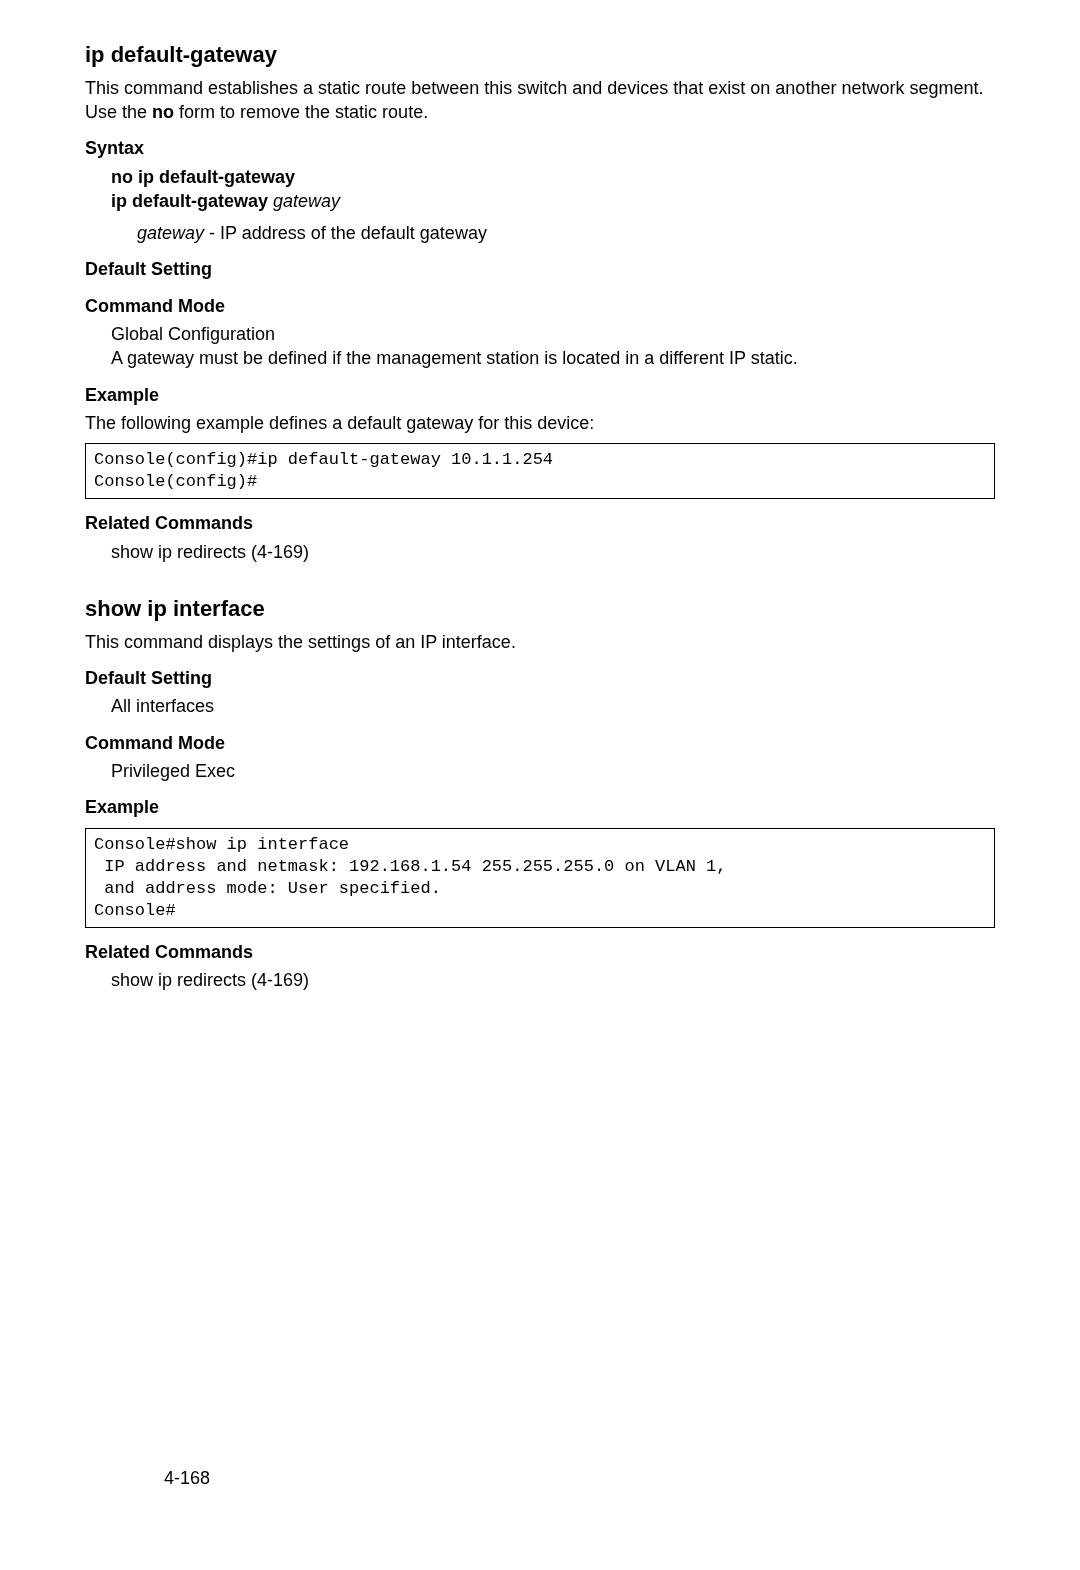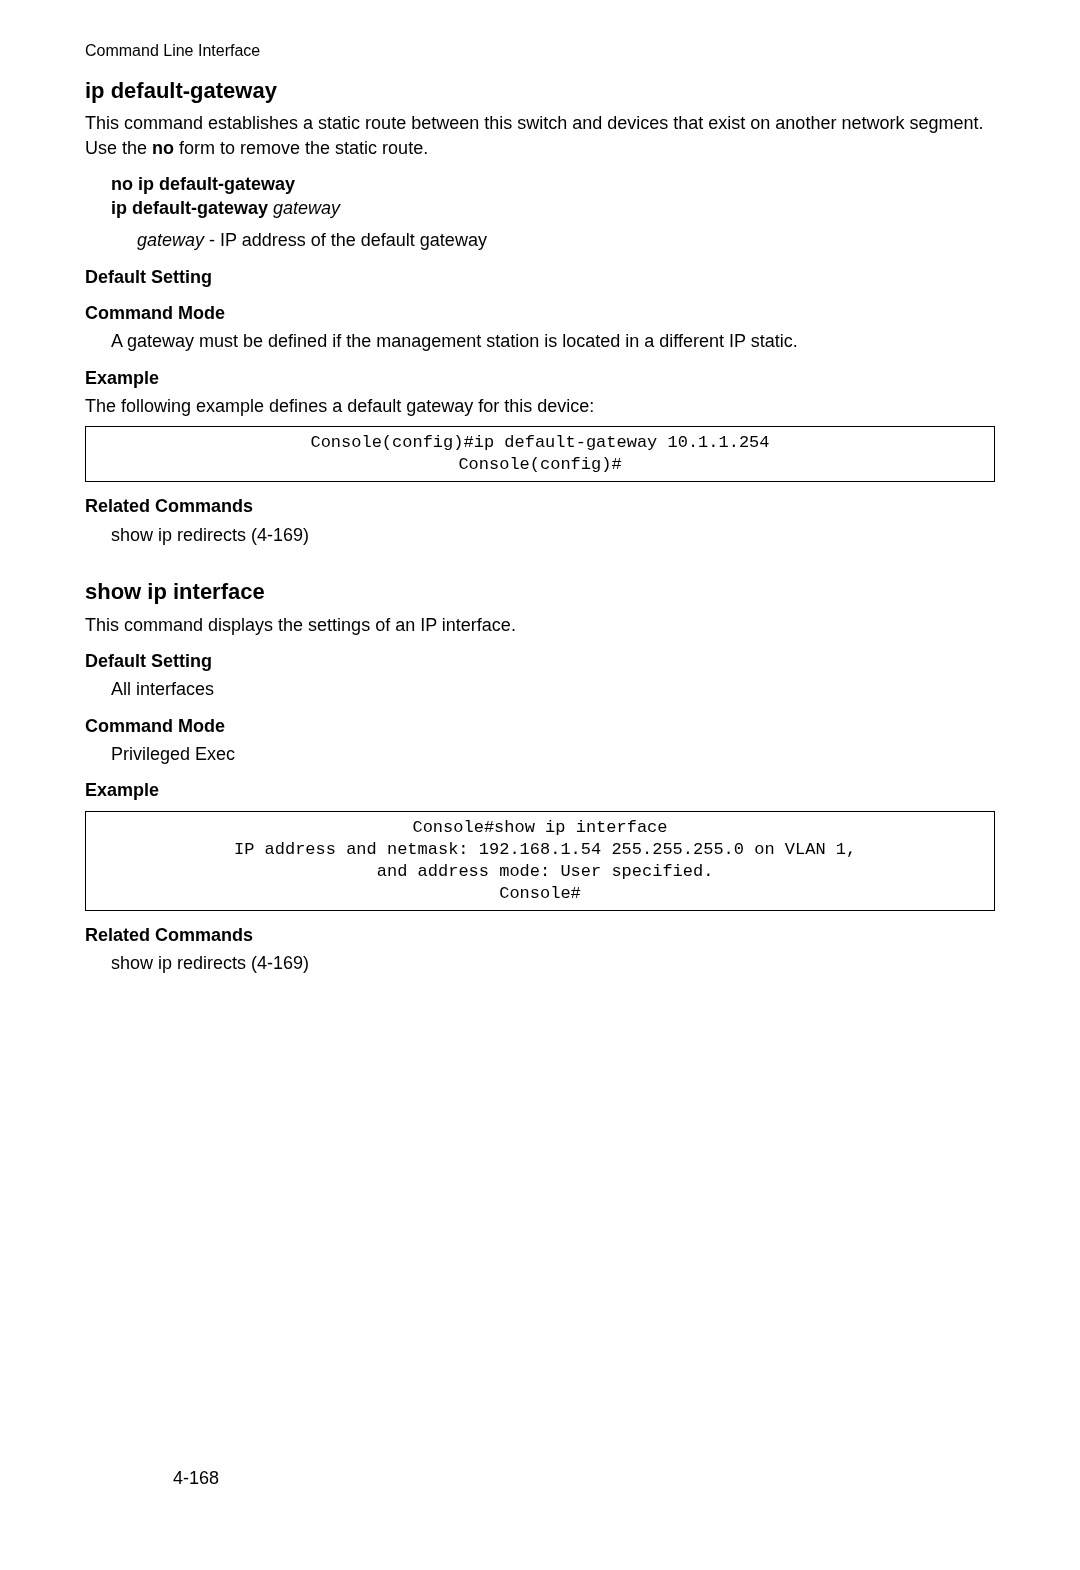--- a/index.html
+++ b/index.html
@@ -48,60 +48,60 @@
   }
   .code-block {
     border: 1px solid #000;
     padding: 5px 8px;
     font-family: "Courier New", Courier, monospace;
     font-size: 17px;
     white-space: pre;
     margin-top: 8px;
     margin-bottom: 12px;
     line-height: 1.3;
-    text-align: center;
   }
   .section-gap {
     margin-top: 30px;
   }
   .page-num {
     position: absolute;
     bottom: 40px;
-    left: 88px;
+    left: 79px;
     font-size: 18px;
   }
   .page-container {
     position: relative;
     min-height: 1490px;
   }
 </style>
 </head>
 <body>
 <div class="page-container">
 
-<div class="header-text">Command Line Interface</div>
 
 <div class="h2">ip default-gateway</div>
 
 <div class="intro">
   <span>This command establishes a static route between this switch and devices that exist on another network segment. Use the </span><span class="no-bold">no</span><span> form to remove the static route.</span>
 </div>
 
+<div class="subhead">Syntax</div>
 <div class="indent1 bold">no ip default-gateway</div>
 <div class="indent1">
   <span class="bold">ip default-gateway</span>
   <span class="italic">gateway</span>
 </div>
 <div class="indent2" style="margin-top:8px;">
   <span class="italic">gateway</span><span> - IP address of the default gateway</span>
 </div>
 
 <div class="subhead">Default Setting</div>
 
 <div class="subhead">Command Mode</div>
+<div class="indent1">Global Configuration</div>
 
 <div class="indent1">A gateway must be defined if the management station is located in a different IP static.</div>
 
 <div class="subhead">Example</div>
 <div>The following example defines a default gateway for this device:</div>
 <div class="code-block">Console(config)#ip default-gateway 10.1.1.254
 Console(config)#</div>
 
 <div class="subhead">Related Commands</div>
 <div class="indent1">show ip redirects (4-169)</div>

